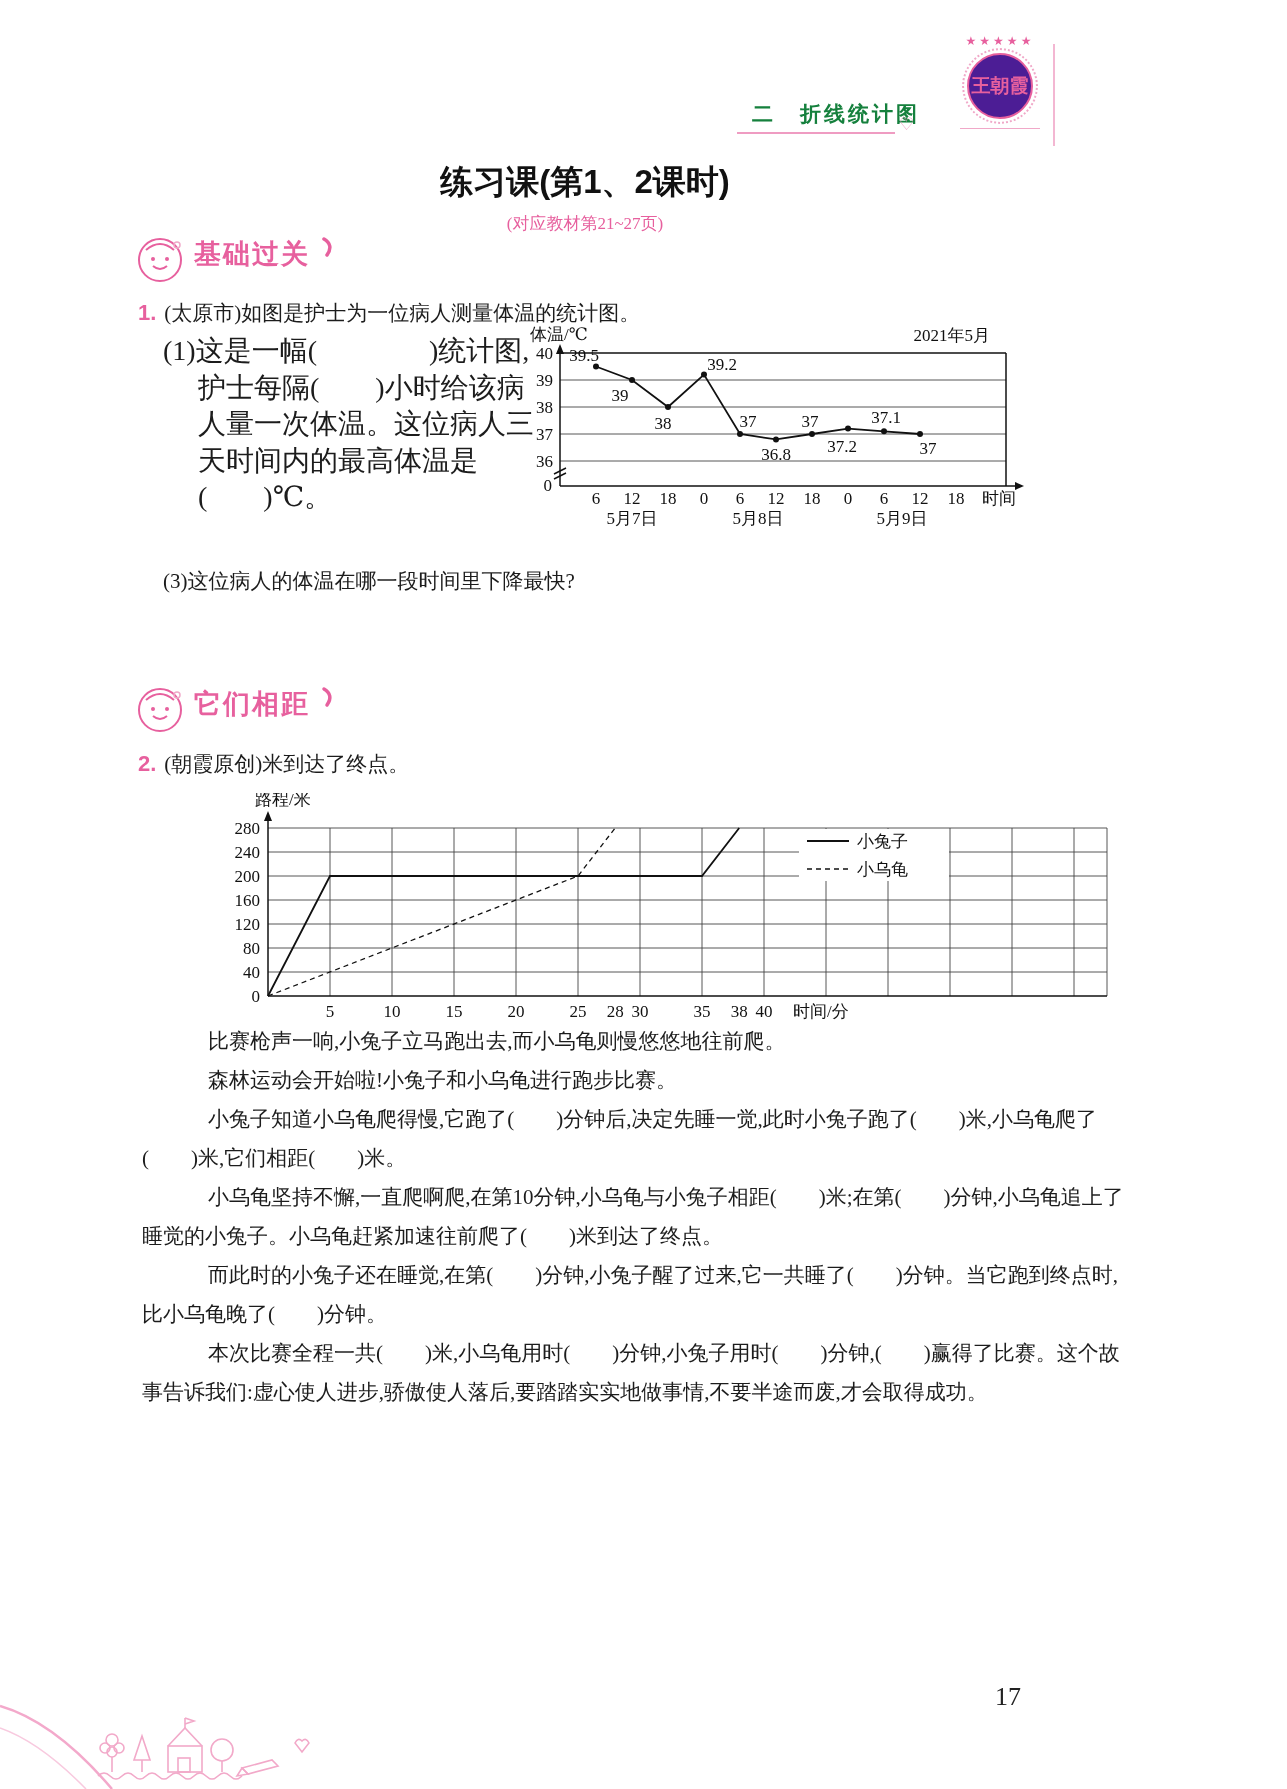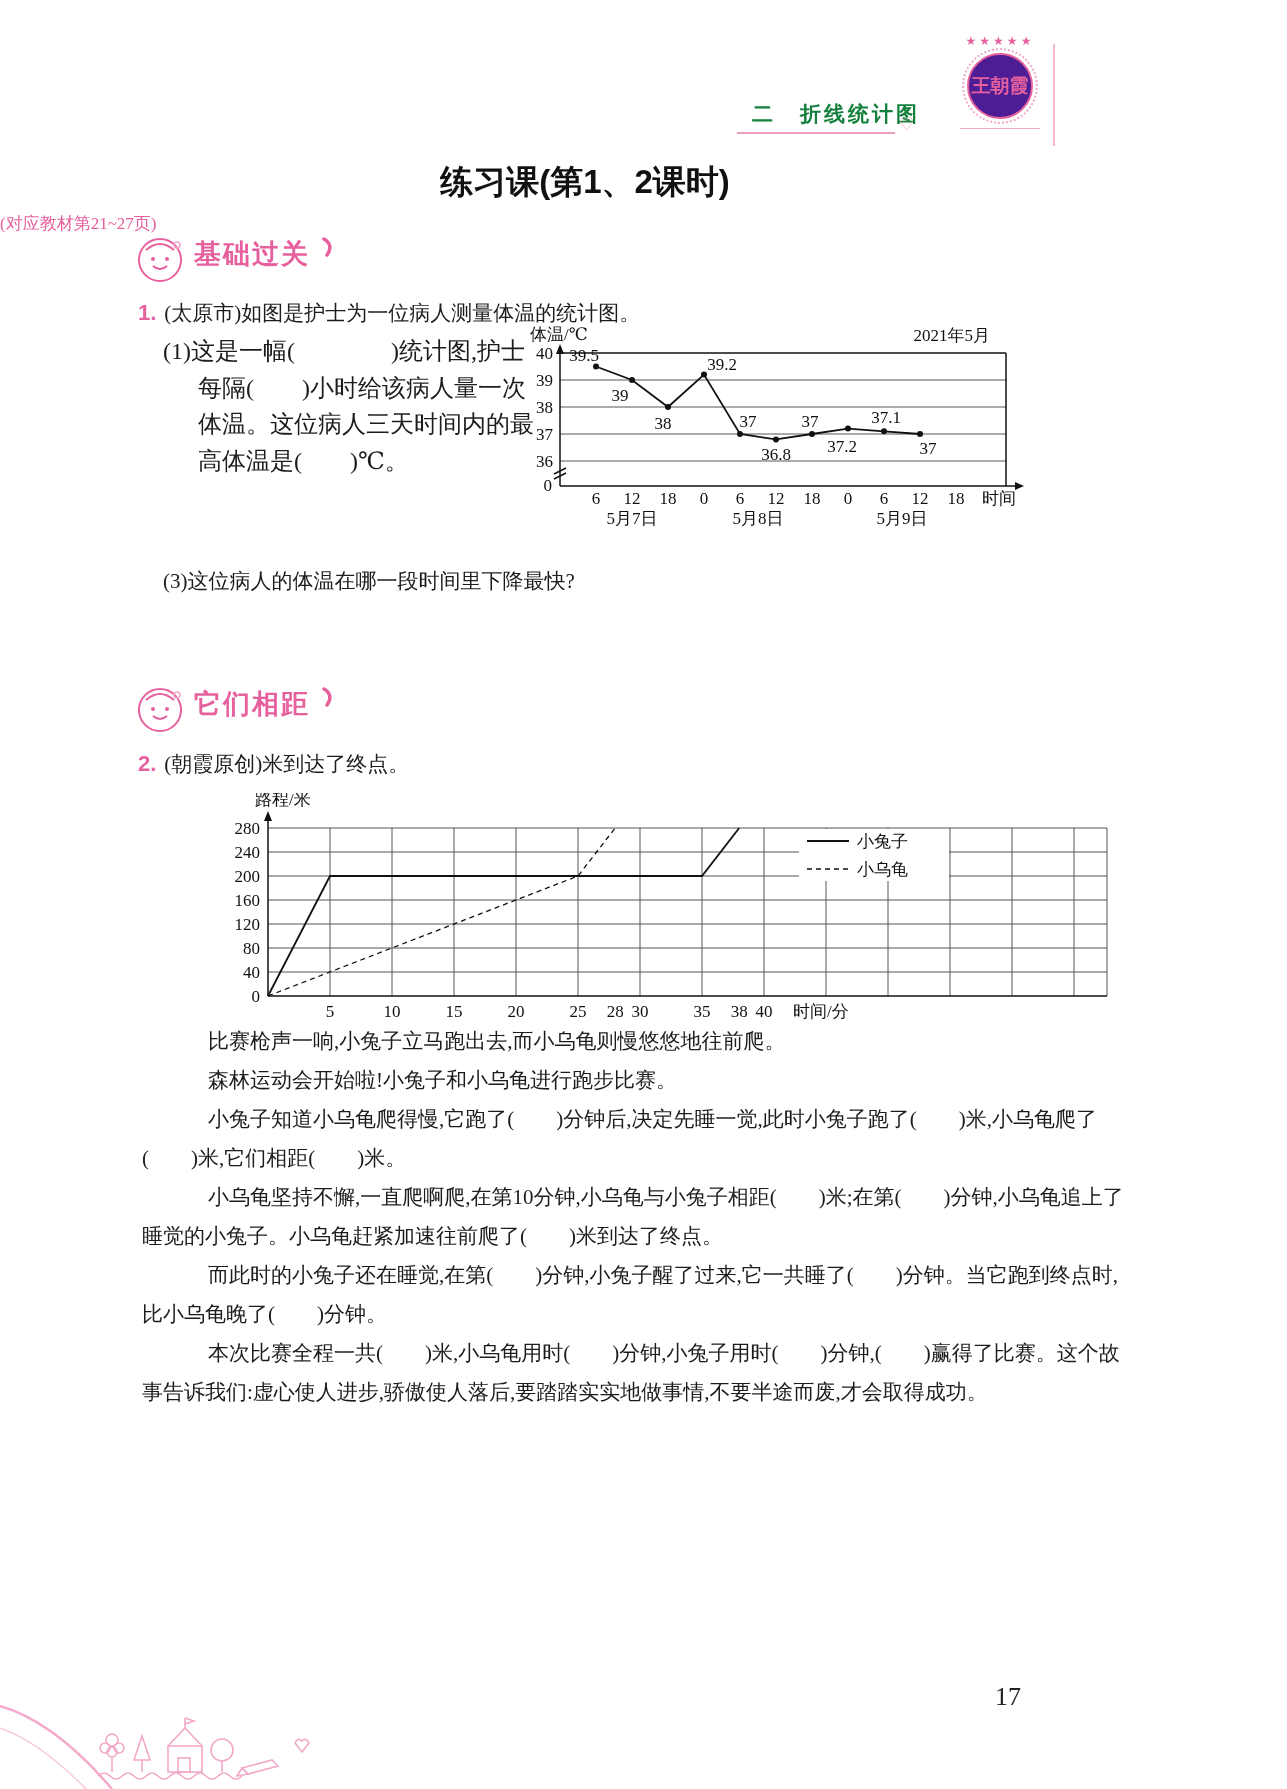--- a/index.html
+++ b/index.html
@@ -17,37 +17,37 @@
   .header-vline { position:absolute; left:1053px; top:44px; width:2px; height:102px; background:#f3b7d2; }
   .brand { position:absolute; left:938px; top:34px; width:124px; text-align:center; color:#e7609e; }
   .brand-stars { font-size:12px; letter-spacing:3px; color:#e7609e; }
   .brand-circle { margin:4px auto 0; width:66px; height:66px; border:2px solid #e7609e; outline:2px dotted #f0a8c8;
                   outline-offset:3px; border-radius:50%; display:flex; align-items:center; justify-content:center;
                   font-family:"Liberation Sans","DejaVu Sans",sans-serif; font-weight:bold; font-size:19px; background:#4c1d95; }
   .brand-underline { margin:9px auto 0; width:80px; height:1px; background:#f0a8c8; }
 
   .title { position:absolute; left:0; top:160px; width:1170px; text-align:center;
            font-family:"Liberation Sans","DejaVu Sans",sans-serif; font-weight:bold; font-size:33px; color:#111; }
-  .subtitle { position:absolute; left:0; top:212px; width:1170px; font-size:17px; color:#e7609e; }
+  .subtitle { position:absolute; left:0; top:212px; width:1170px; text-align:center; font-size:17px; color:#e7609e; }
 
   
   .badge { position:absolute; display:flex; align-items:flex-start; gap:10px; }
   .badge-label { font-family:"Liberation Sans","DejaVu Sans",sans-serif; font-weight:bold; font-size:27px;
                  color:#e7609e; letter-spacing:2px; }
   #badge-basics { left:136px; top:236px; }
   #badge-advance { left:136px; top:686px; }
   .badge-icon, .badge-tail { display:inline-flex; }
 
   
   .q-head { position:absolute; display:flex; align-items:baseline; gap:8px; font-size:21px; }
   .q-num { font-family:"Liberation Sans","DejaVu Sans",sans-serif; font-weight:bold; font-size:22px; color:#e7609e; }
   #q1-head { left:138px; top:299px; }
   #q2-head { left:138px; top:750px; }
 
-  .q1-parts { position:absolute; left:163px; top:333px; width:372px; font-size:24px; line-height:36.5px; }
+  .q1-parts { position:absolute; left:163px; top:333px; width:372px; font-size:28px; line-height:36.5px; }
   .q1-parts p { text-indent:-35px; padding-left:35px; }
   .q1-part3 { position:absolute; left:163px; top:567px; width:740px; font-size:21px; }
 
   #chart1 { position:absolute; left:520px; top:326px; }
   #chart2 { position:absolute; left:225px; top:793px; }
 
   .story { position:absolute; left:142px; top:1022px; width:994px; font-size:21px; line-height:39px; }
   .story p { text-indent:66px; }
 
   .pagenum { position:absolute; left:995px; top:1682px; font-size:26px; color:#222; }

